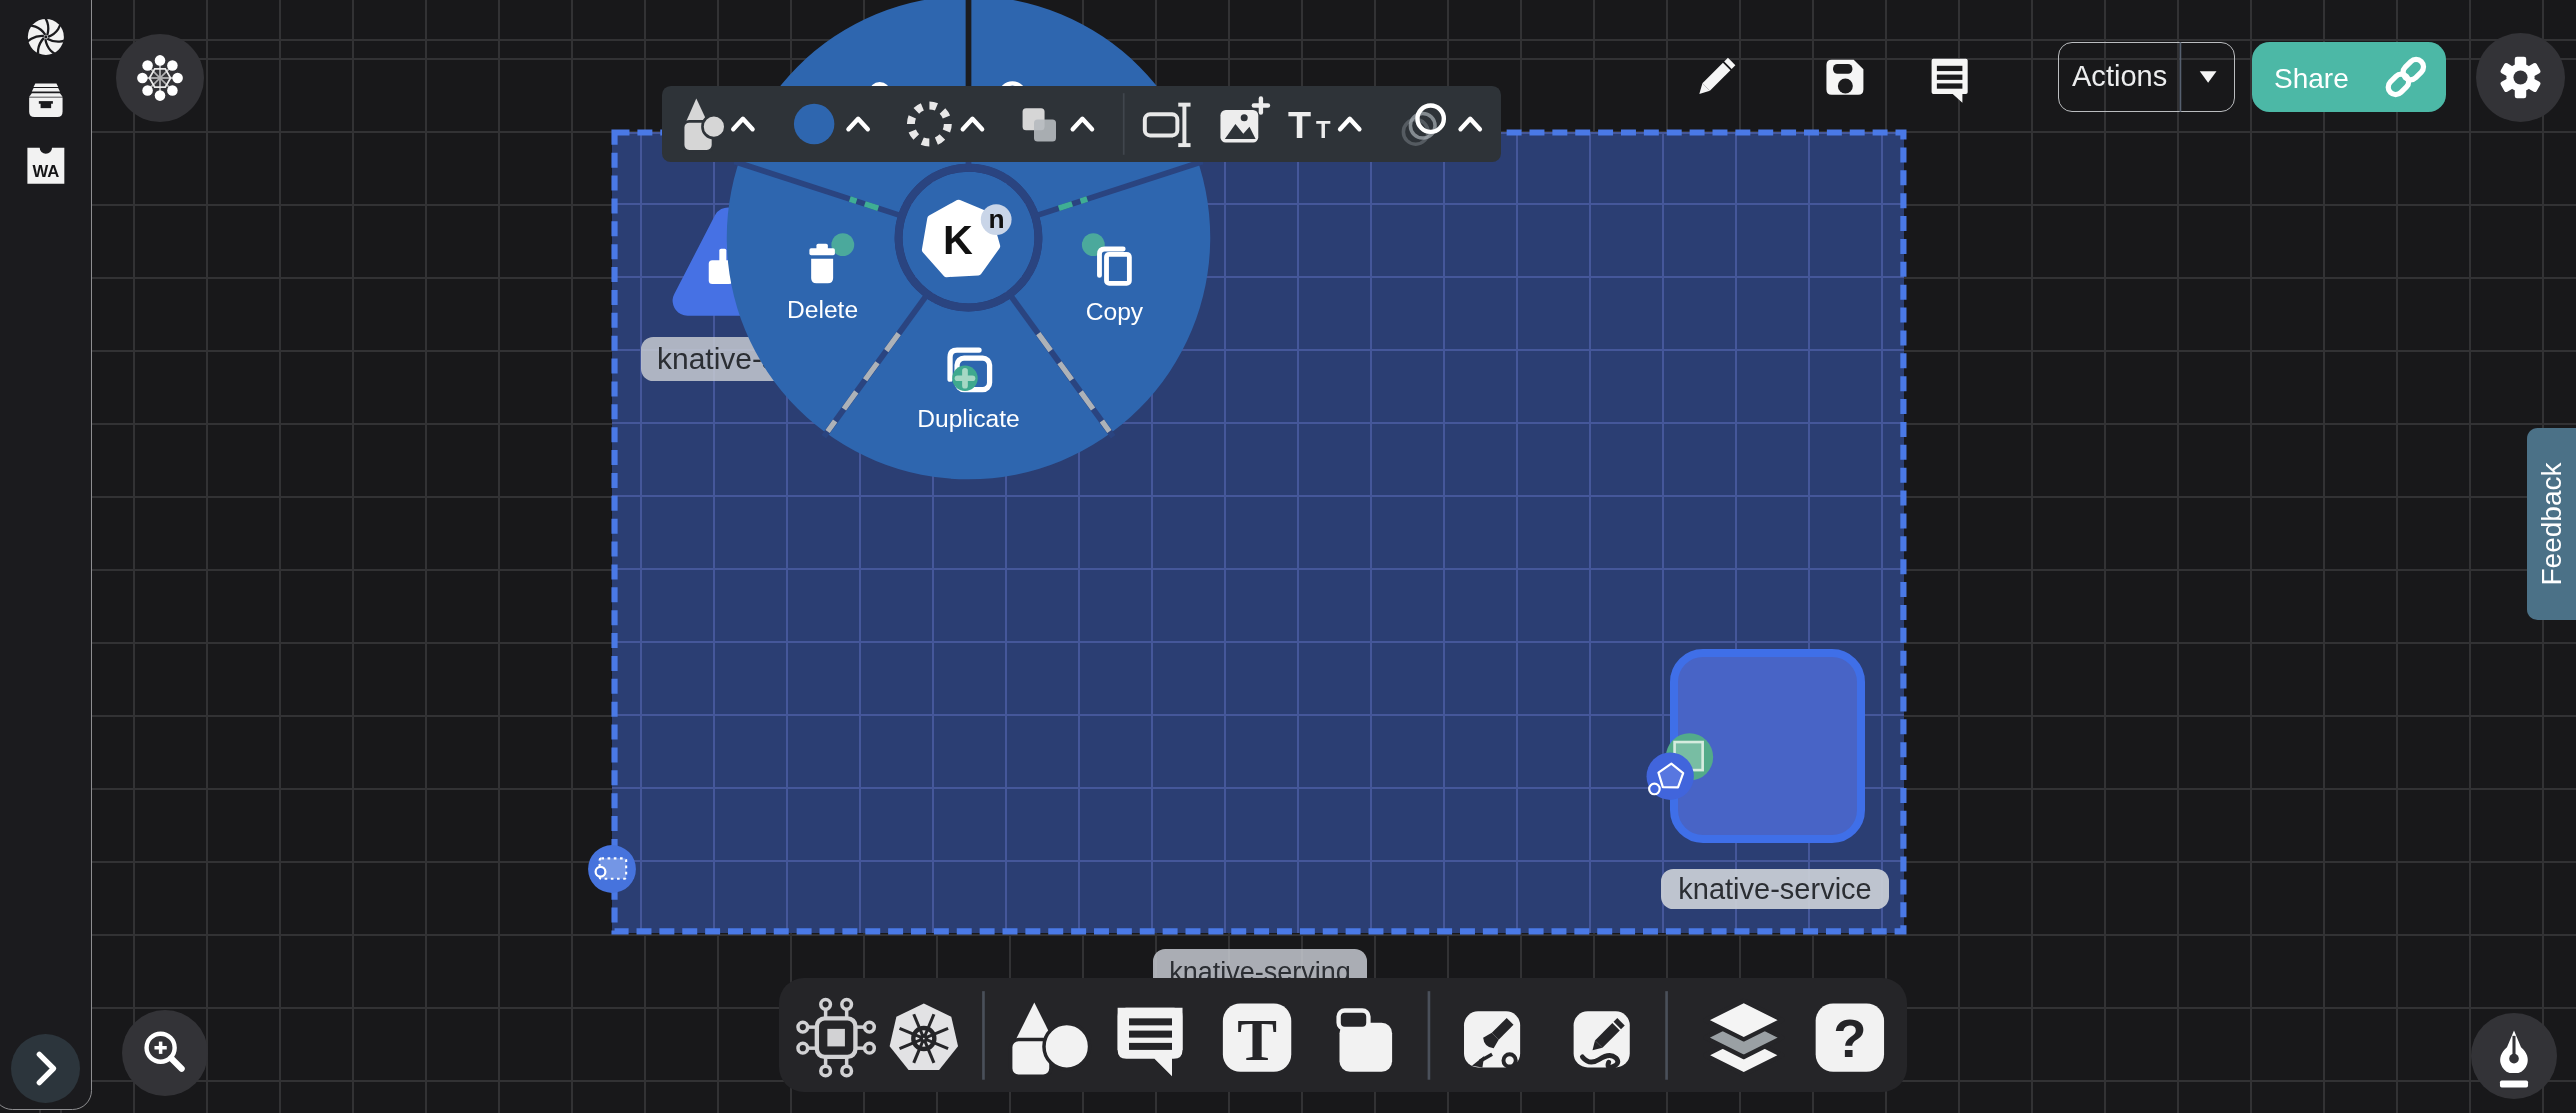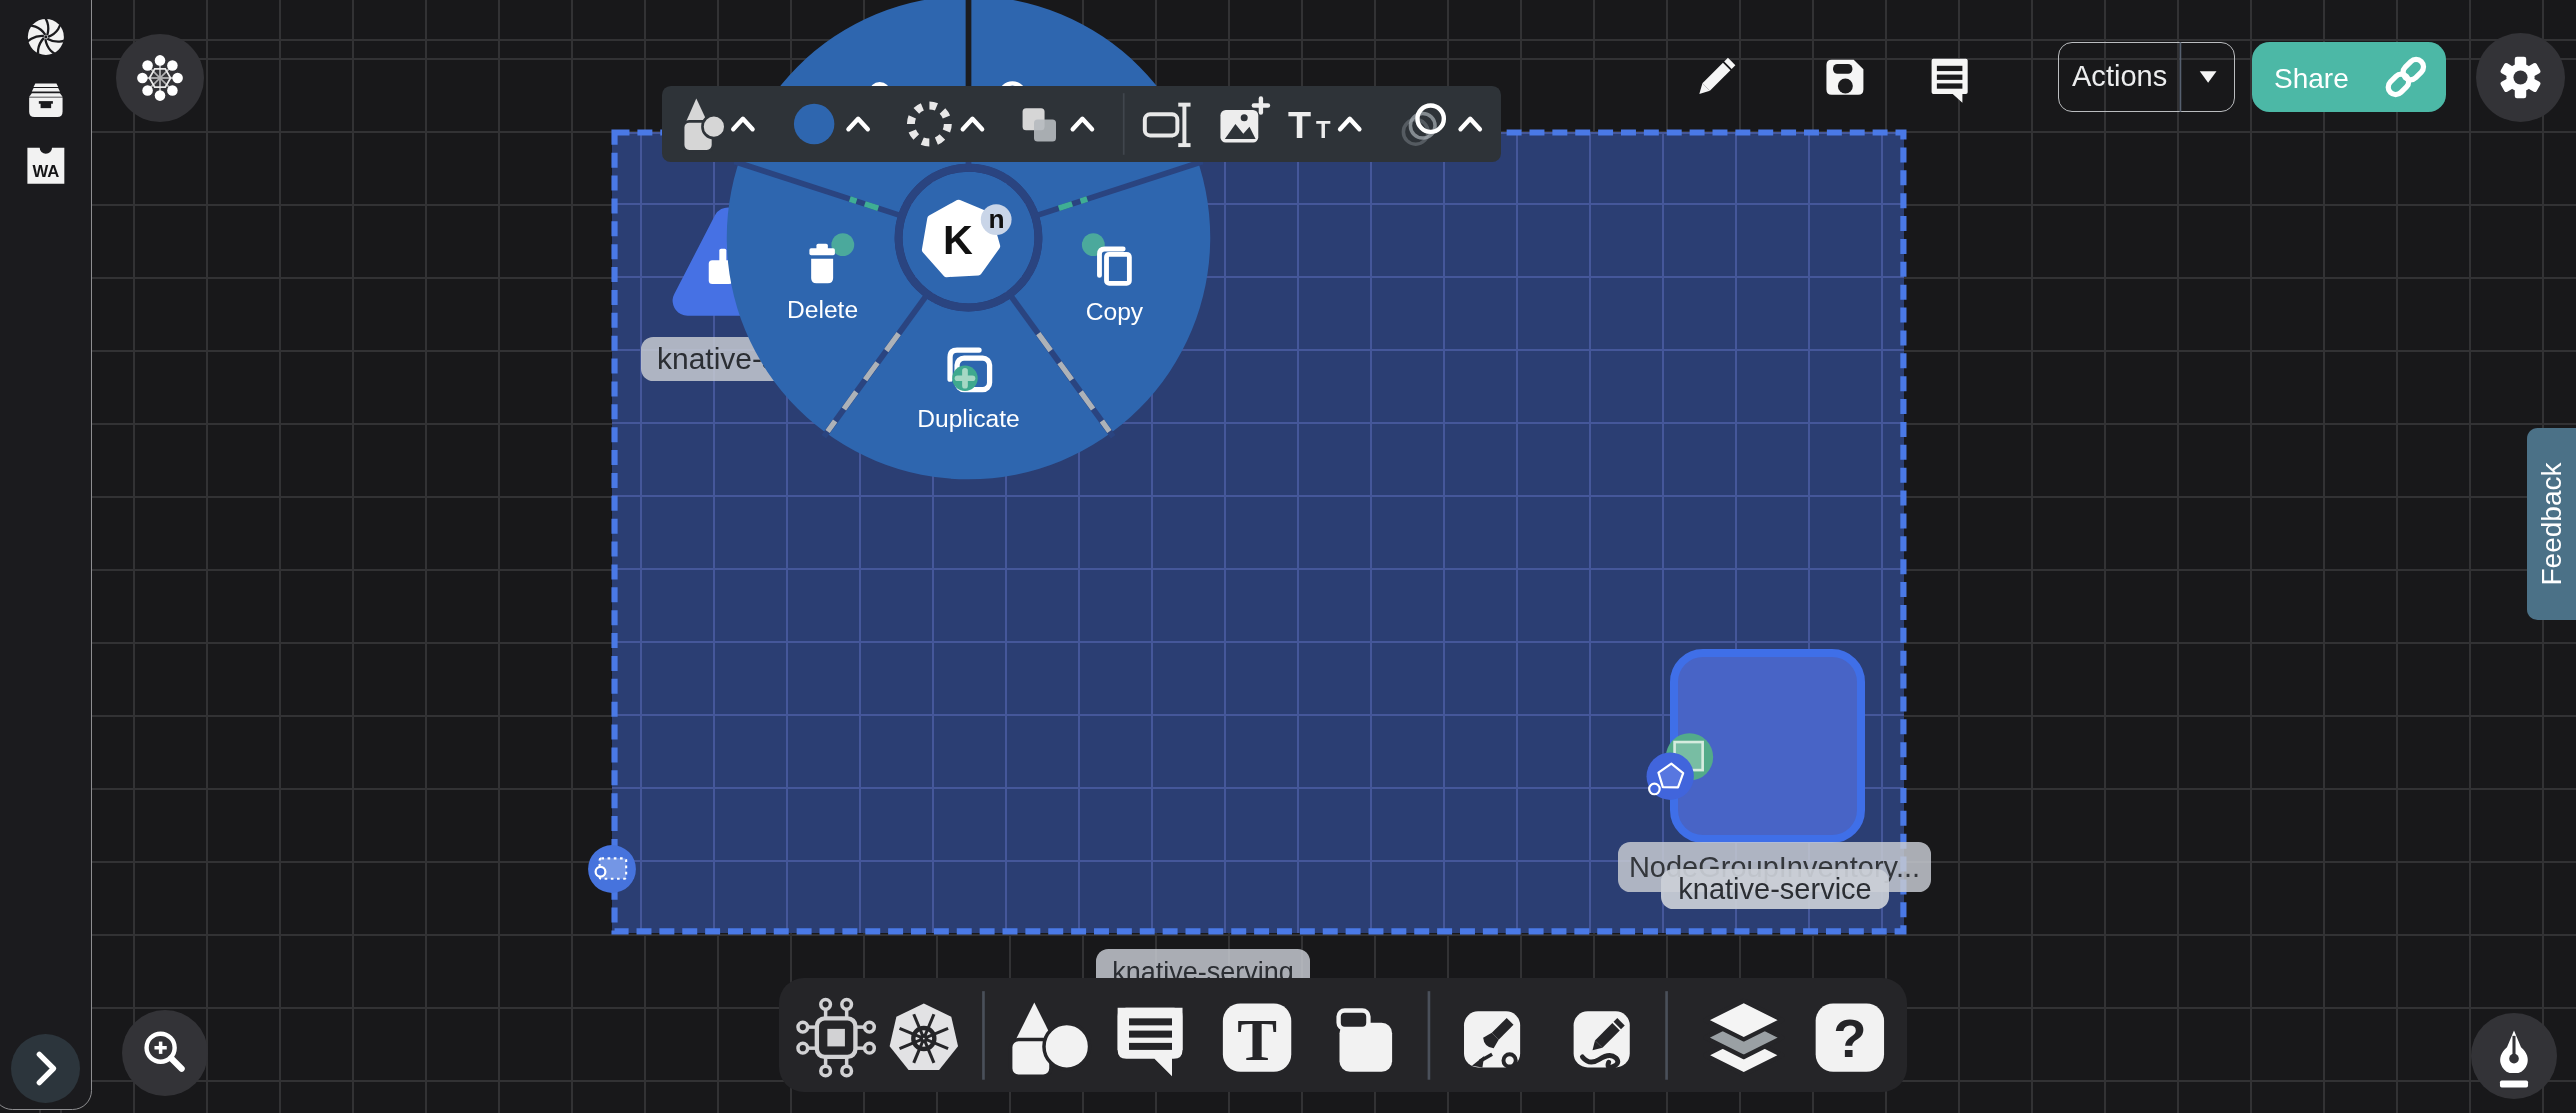--- a/index.html
+++ b/index.html
@@ -57,24 +57,23 @@
   </svg>
 
   <div id="node"></div>
   <svg class="abs" style="left:1636px;top:721px" width="114" height="114" viewBox="1860 820 130 130">
     <circle cx="1921" cy="861" r="27" fill="#53ab8a"></circle>
     <rect x="1904" y="844" width="32" height="32" fill="rgba(255,255,255,0.22)" stroke="#d6ecdf" stroke-width="3"></rect>
     <circle cx="1899" cy="883" r="27" fill="#4165dc"></circle>
     <polygon points="1900.3,868.5 1913.8,879.5 1907.9,895.8 1890.6,895.4 1885.6,878.8" fill="rgba(255,255,255,0.12)" stroke="#fff" stroke-width="2.5" stroke-linejoin="round"></polygon>
     <circle cx="1881" cy="897.5" r="6" fill="#4165dc" stroke="#fff" stroke-width="2.5"></circle>
   </svg>
-  <div class="chip" style="left:1618px;top:842px;width:313px;height:50px;font-size:29px;color:#34373c;">NodeGroupInventory...</div>
   <div class="chip" style="left:1661px;top:869px;width:228px;height:40px;background:rgba(203,207,215,0.92);font-size:29px;">knative-service</div>
 
-  <div class="chip" style="left:1096px;top:949px;width:214px;height:46px;font-size:27px;">knative-serving</div>
+  <div class="chip" style="left:1153px;top:949px;width:214px;height:46px;font-size:27px;">knative-serving</div>
 
   <svg class="abs" style="left:581px;top:838px" width="62" height="62" viewBox="660 952 70 70">
     <circle cx="695" cy="987" r="27" fill="#4673dd"></circle>
     <rect x="681" y="975" width="30" height="23" rx="2" fill="rgba(255,255,255,0.25)" stroke="#fff" stroke-width="2.4" stroke-dasharray="3 4"></rect>
     <circle cx="682" cy="990" r="5.5" fill="#4673dd" stroke="#fff" stroke-width="2.5"></circle>
   </svg>
 
   <svg class="abs" style="left:696px;top:-13px" width="545" height="510" viewBox="791 -15 620 580">
     <path d="M826,270 a275,275 0 1,0 550,0 a275,275 0 1,0 -550,0 M1017,270 a84,84 0 1,0 168,0 a84,84 0 1,0 -168,0 Z" fill="#2e66af" fill-rule="evenodd"></path>
     <circle cx="1101" cy="270" r="75" fill="#2e66af"></circle>

